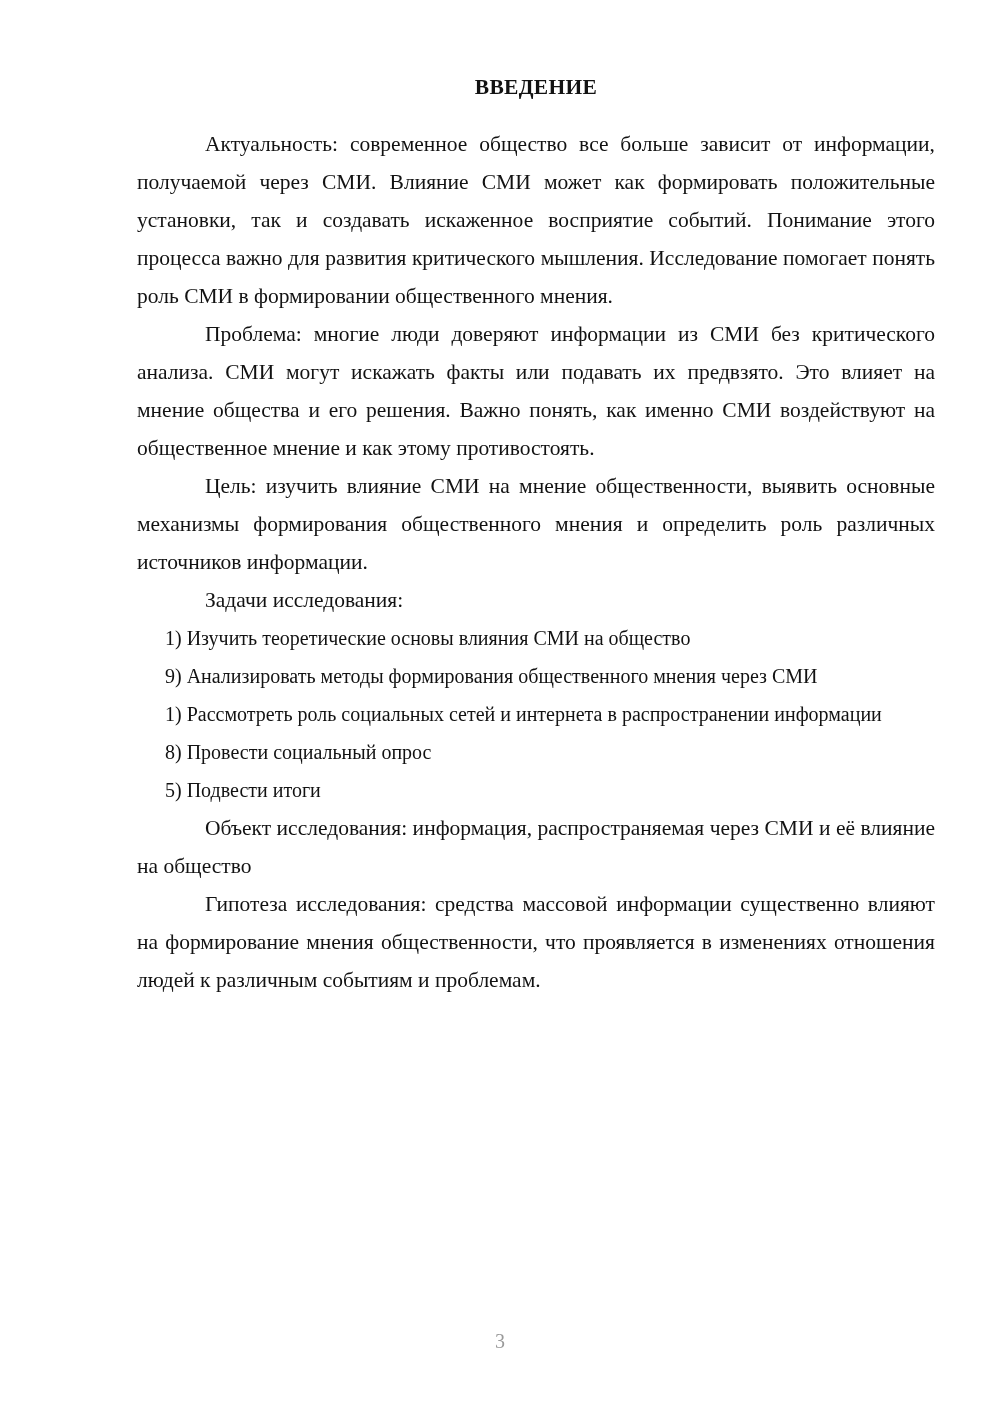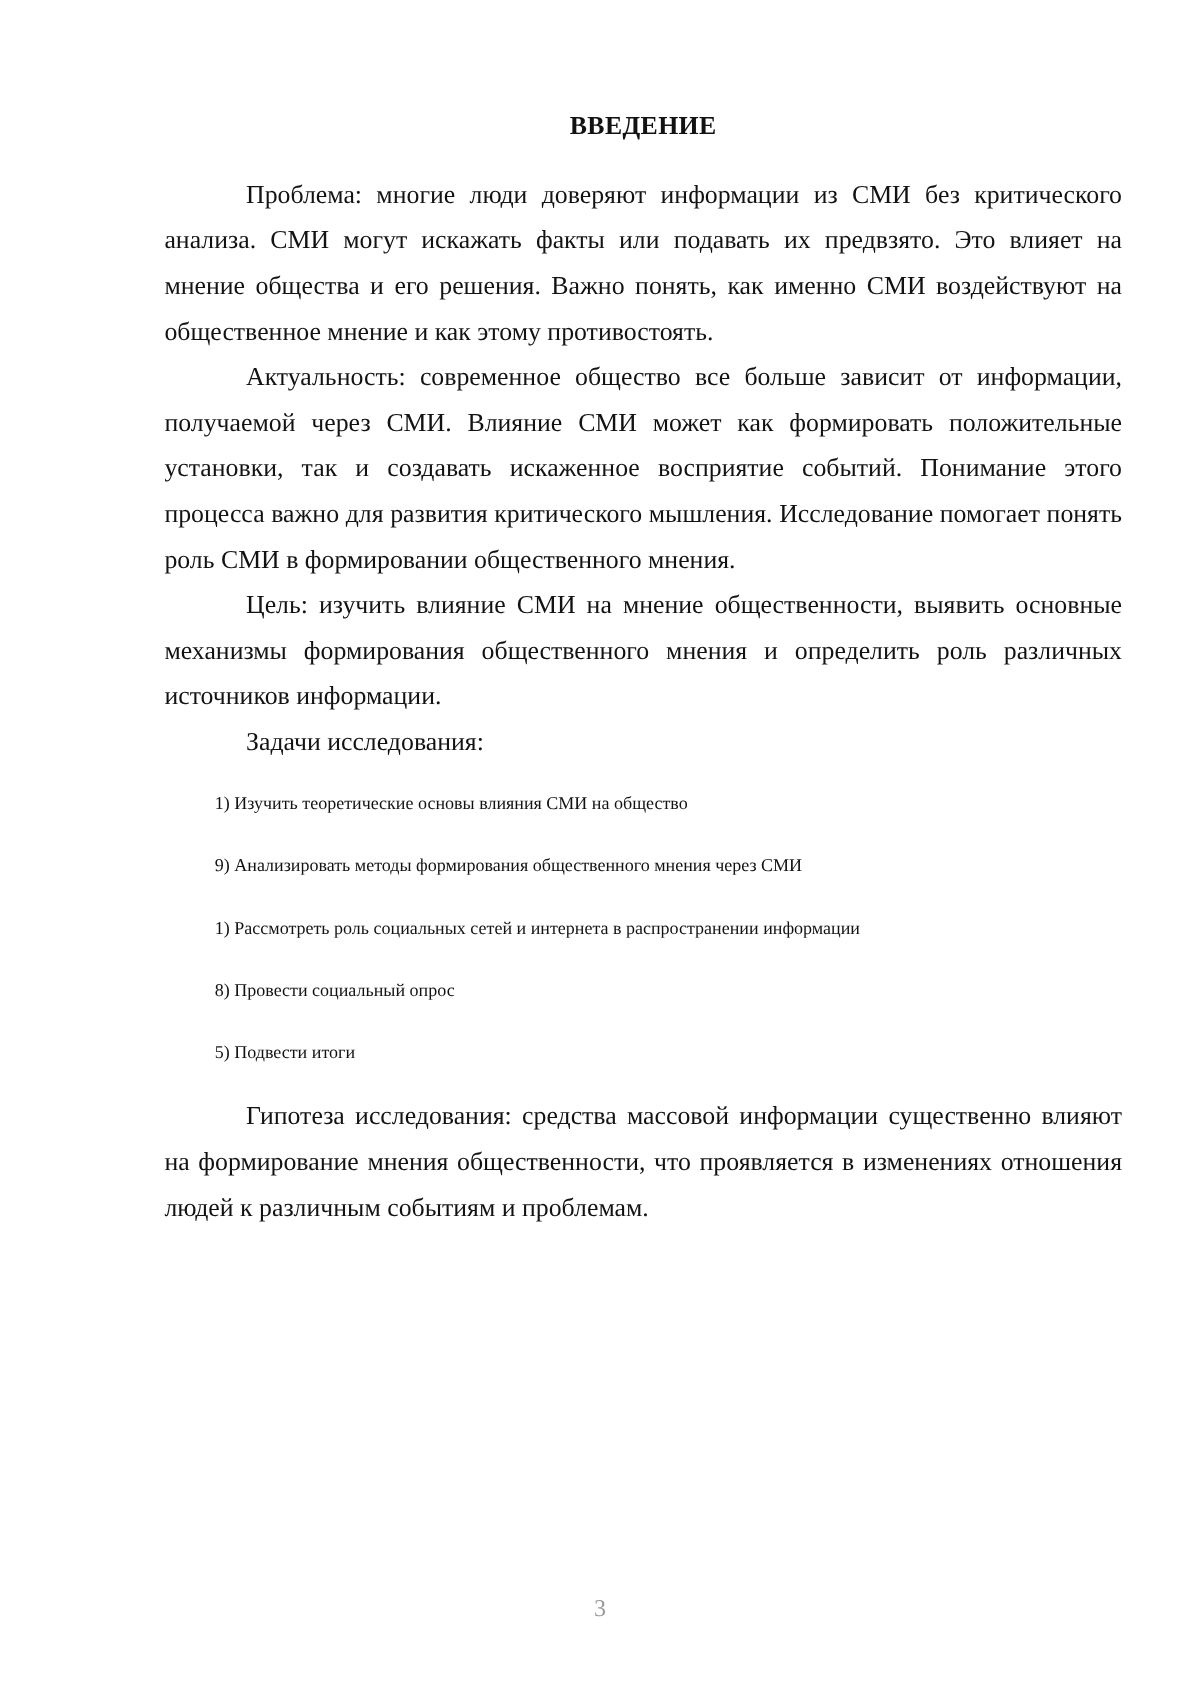--- a/index.html
+++ b/index.html
@@ -13,46 +13,46 @@
     height: 1414px;
     background: #ffffff;
     box-sizing: border-box;
     overflow: hidden;
     font-family: "Liberation Serif", "DejaVu Serif", serif;
     color: #121212;
   }
   .content {
     position: absolute;
     left: 137px;
-    top: 89px;
+    top: 71px;
     width: 798px;
   }
   .doc-title {
     text-align: center;
     font-weight: bold;
     font-size: 21.5px;
     line-height: 33px;
     letter-spacing: 0.3px;
     margin: 0 0 21px 0;
   }
   .para {
     font-size: 21.5px;
     line-height: 38px;
     text-align: justify;
     text-justify: inter-word;
     text-indent: 68px;
     margin: 0;
     hyphens: none;
   }
   .list-item {
-    font-size: 15px;
+    font-size: 20px;
     line-height: 38px;
     text-align: left;
     text-indent: 28px;
-    margin: 14px;
+    margin: 0;
   }
   .page-number {
     position: absolute;
     left: 0;
     right: 0;
     top: 1330px;
     text-align: center;
     font-size: 20px;
     color: #9a9a9a;
     font-family: "Liberation Serif", "DejaVu Serif", serif;
@@ -60,38 +60,39 @@
 </style>
 </head>
 <body>
 
 <div class="page">
 
   <div class="content">
 
     <h1 class="doc-title">ВВЕДЕНИЕ</h1>
 
+    <p class="para">Актуальность: современное общество все больше зависит от информации, получаемой через СМИ. Влияние СМИ может как формировать положительные установки, так и создавать искаженное восприятие событий. Понимание этого процесса важно для развития критического мышления. Исследование помогает понять роль СМИ в формировании общественного мнения.</p>
+
     <p class="para">Проблема: многие люди доверяют информации из СМИ без критического анализа. СМИ могут искажать факты или подавать их предвзято. Это влияет на мнение общества и его решения. Важно понять, как именно СМИ воздействуют на общественное мнение и как этому противостоять.</p>
-
-    <p class="para">Актуальность: современное общество все больше зависит от информации, получаемой через СМИ. Влияние СМИ может как формировать положительные установки, так и создавать искаженное восприятие событий. Понимание этого процесса важно для развития критического мышления. Исследование помогает понять роль СМИ в формировании общественного мнения.</p>
 
     <p class="para">Цель: изучить влияние СМИ на мнение общественности, выявить основные механизмы формирования общественного мнения и определить роль различных источников информации.</p>
 
     <p class="para">Задачи исследования:</p>
 
     <p class="list-item">1) Изучить теоретические основы влияния СМИ на общество</p>
 
     <p class="list-item">9) Анализировать методы формирования общественного мнения через СМИ</p>
 
     <p class="list-item">1) Рассмотреть роль социальных сетей и интернета в распространении информации</p>
 
     <p class="list-item">8) Провести социальный опрос</p>
 
     <p class="list-item">5) Подвести итоги</p>
 
+    <p class="para">Объект исследования: информация, распространяемая через СМИ и её влияние на общество</p>
 
 
     <p class="para">Гипотеза исследования: средства массовой информации существенно влияют на формирование мнения общественности, что проявляется в изменениях отношения людей к различным событиям и проблемам.</p>
 
   </div>
 
   <div class="page-number">3</div>
 
 </div>
 

